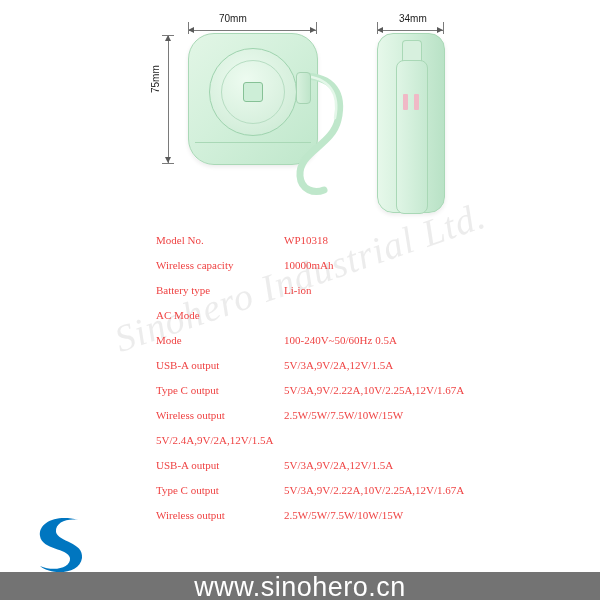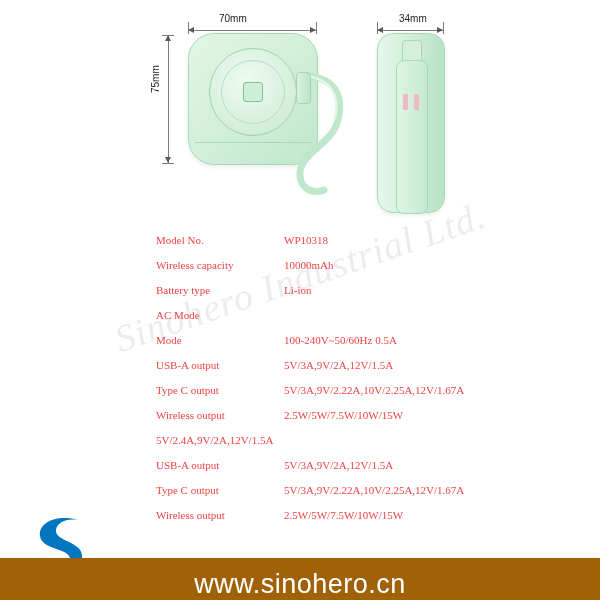--- a/index.html
+++ b/index.html
@@ -245,24 +245,24 @@
     left: 28px;
     top: 510px;
     width: 66px;
     height: 66px;
   }
   .footer-bar {
     position: absolute;
     left: 0;
     bottom: 0;
     width: 600px;
-    height: 42px;
-    background: #a16207;
+    height: 28px;
+    background: #737373;
     display: flex;
-    align-items: flex-end;
+    align-items: flex-start;
     justify-content: center;
   }
   .footer-text {
     color: #ffffff;
     font-family: "Liberation Sans", sans-serif;
     font-size: 27px;
     letter-spacing: 0.5px;
   }
 </style>
 </head>

